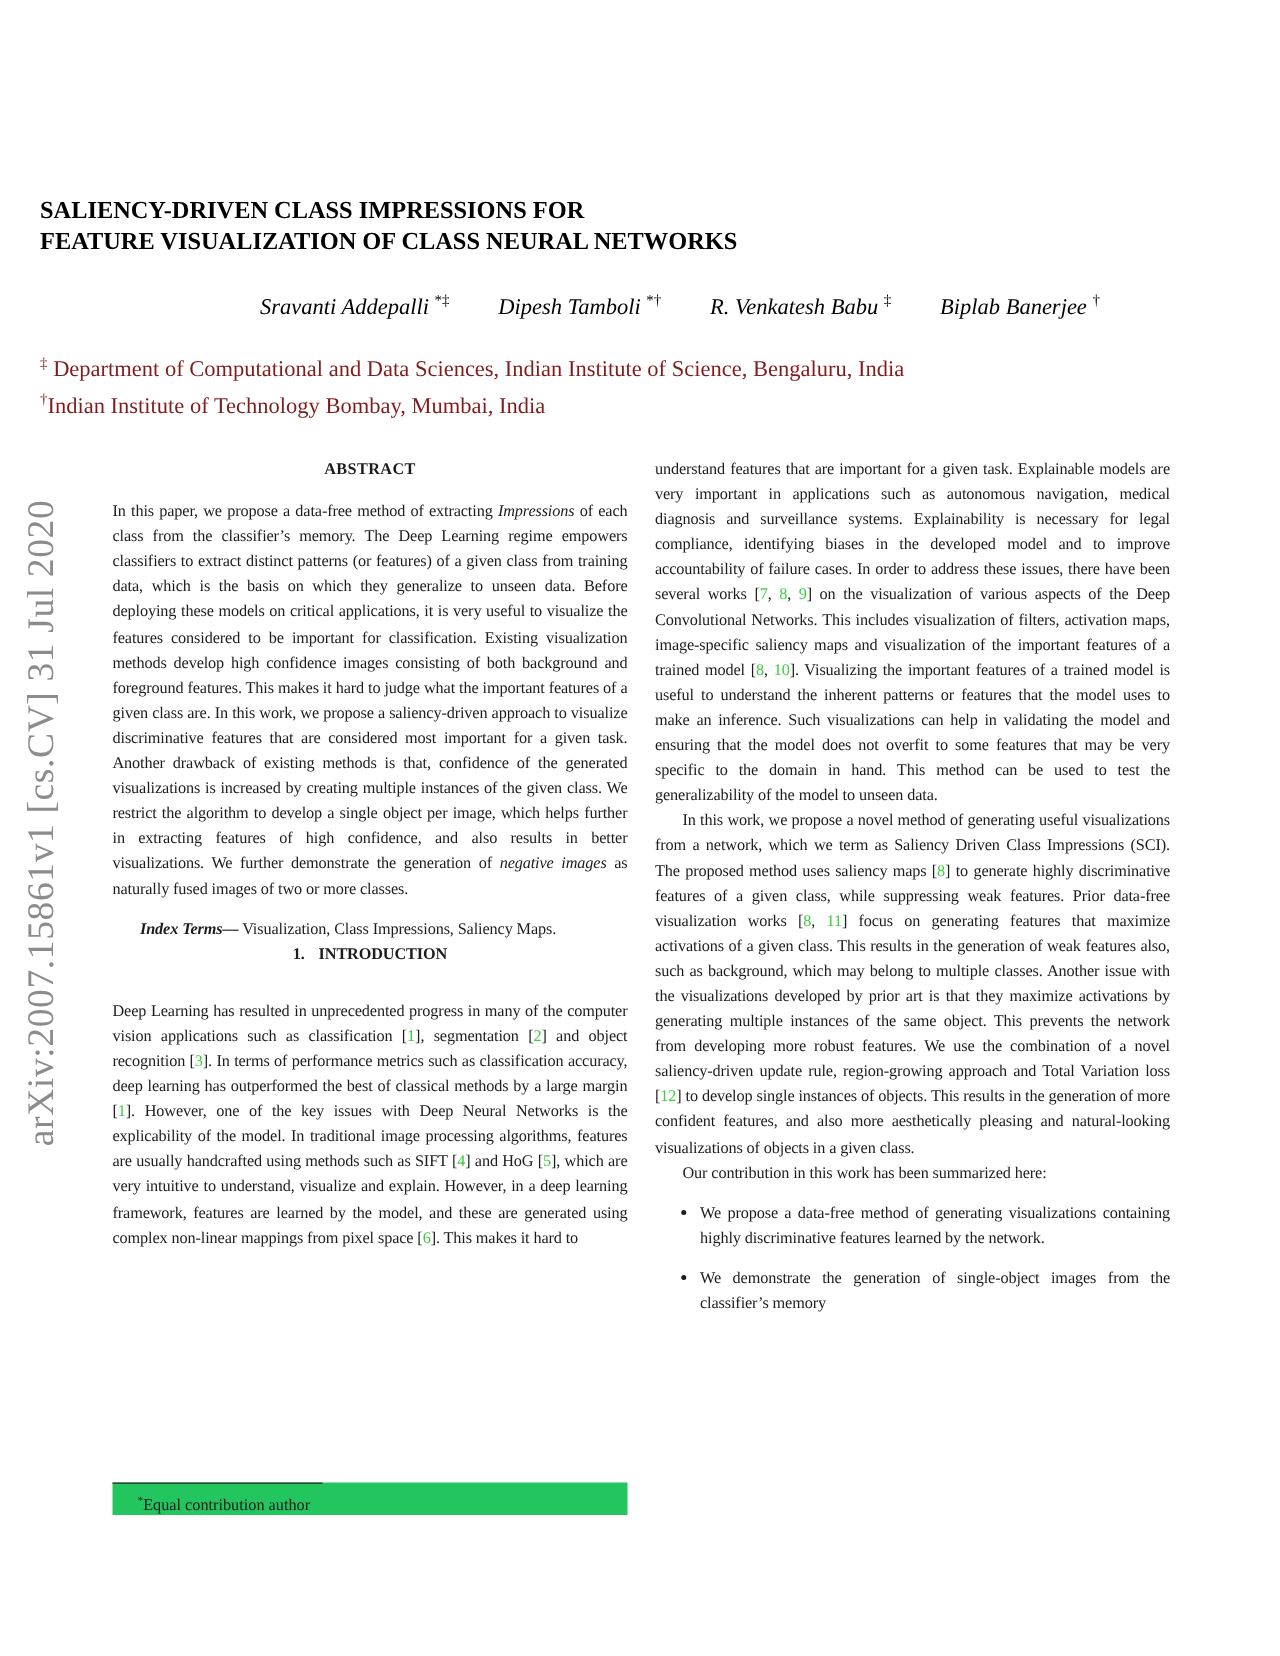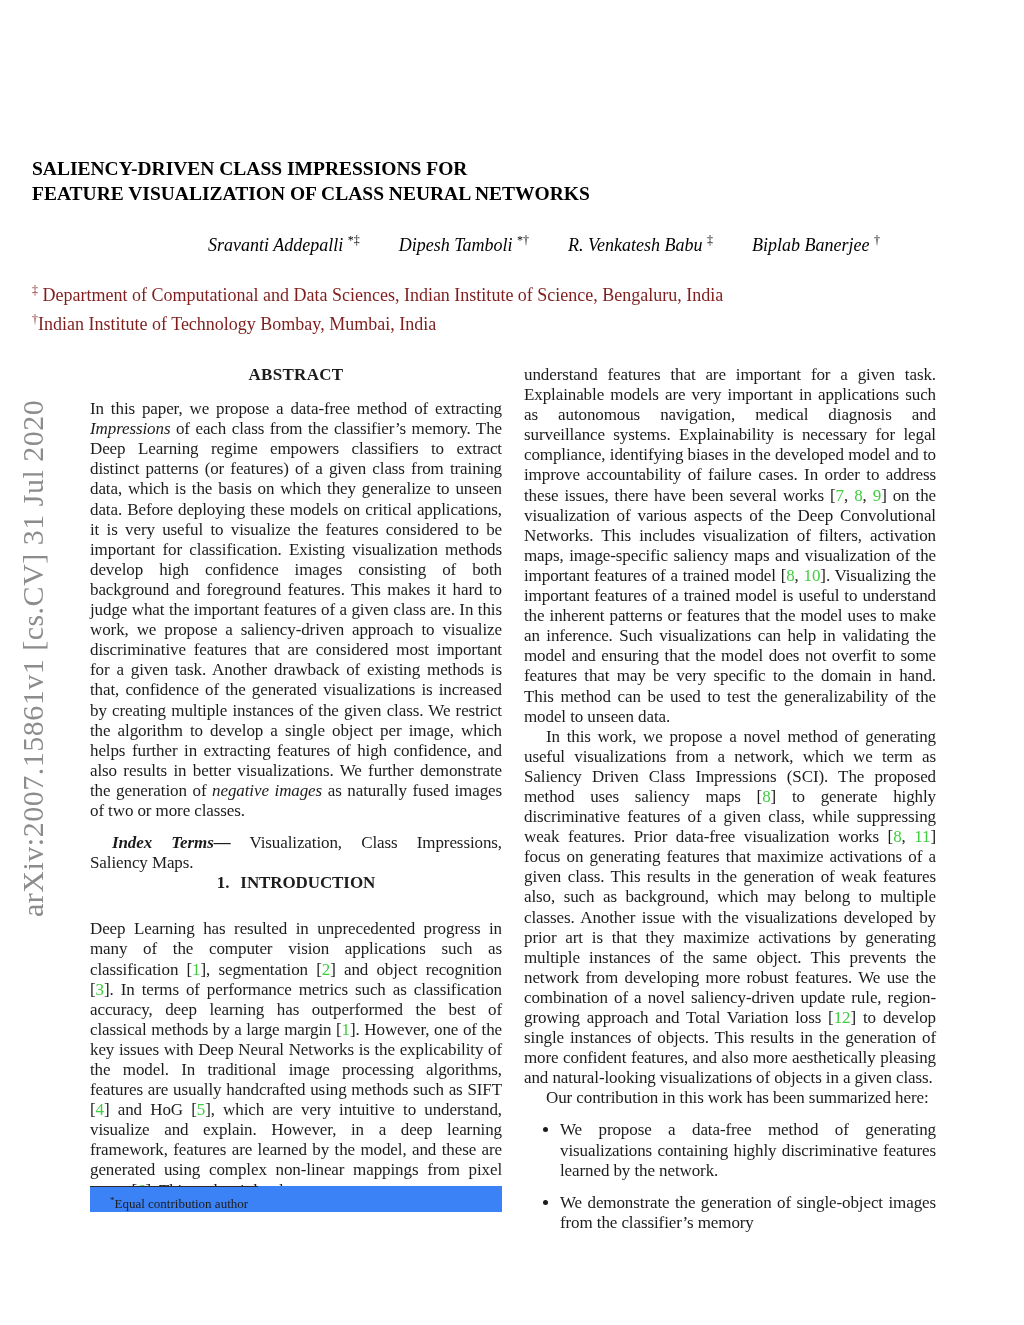--- a/index.html
+++ b/index.html
@@ -60,21 +60,21 @@
     line-height: 23.5px;
     color: #7f1d1d;
   }
   .affiliations sup { font-size: 12px; }
 
   
   .col {
     position: absolute;
     top: 365px;
     width: 412px;
-    font-size: 17px;
+    font-size: 13px;
     line-height: 20.1px;
     text-align: justify;
     letter-spacing: -0.1px;
   }
   .col-left { left: 90px; }
   .col-right { left: 524px; }
 
   .abstract-heading {
     text-align: center;
     font-weight: bold;
@@ -103,21 +103,21 @@
   .bullets li { margin-top: 12px; text-align: justify; }
 
   
   .footnote {
     position: absolute;
     left: 90px;
     top: 1186px;
     width: 412px;
     font-size: 13px;
     line-height: 16px;
-    background: #3b82f6;
+    background: #22c55e;
   }
   .footnote-rule {
     width: 168px;
     height: 0;
     border-top: 1.6px solid #2a2a2a;
     margin-bottom: 5px;
   }
   .footnote-text { padding-left: 20px; }
   .footnote-text sup { font-size: 9px; }
 </style>

